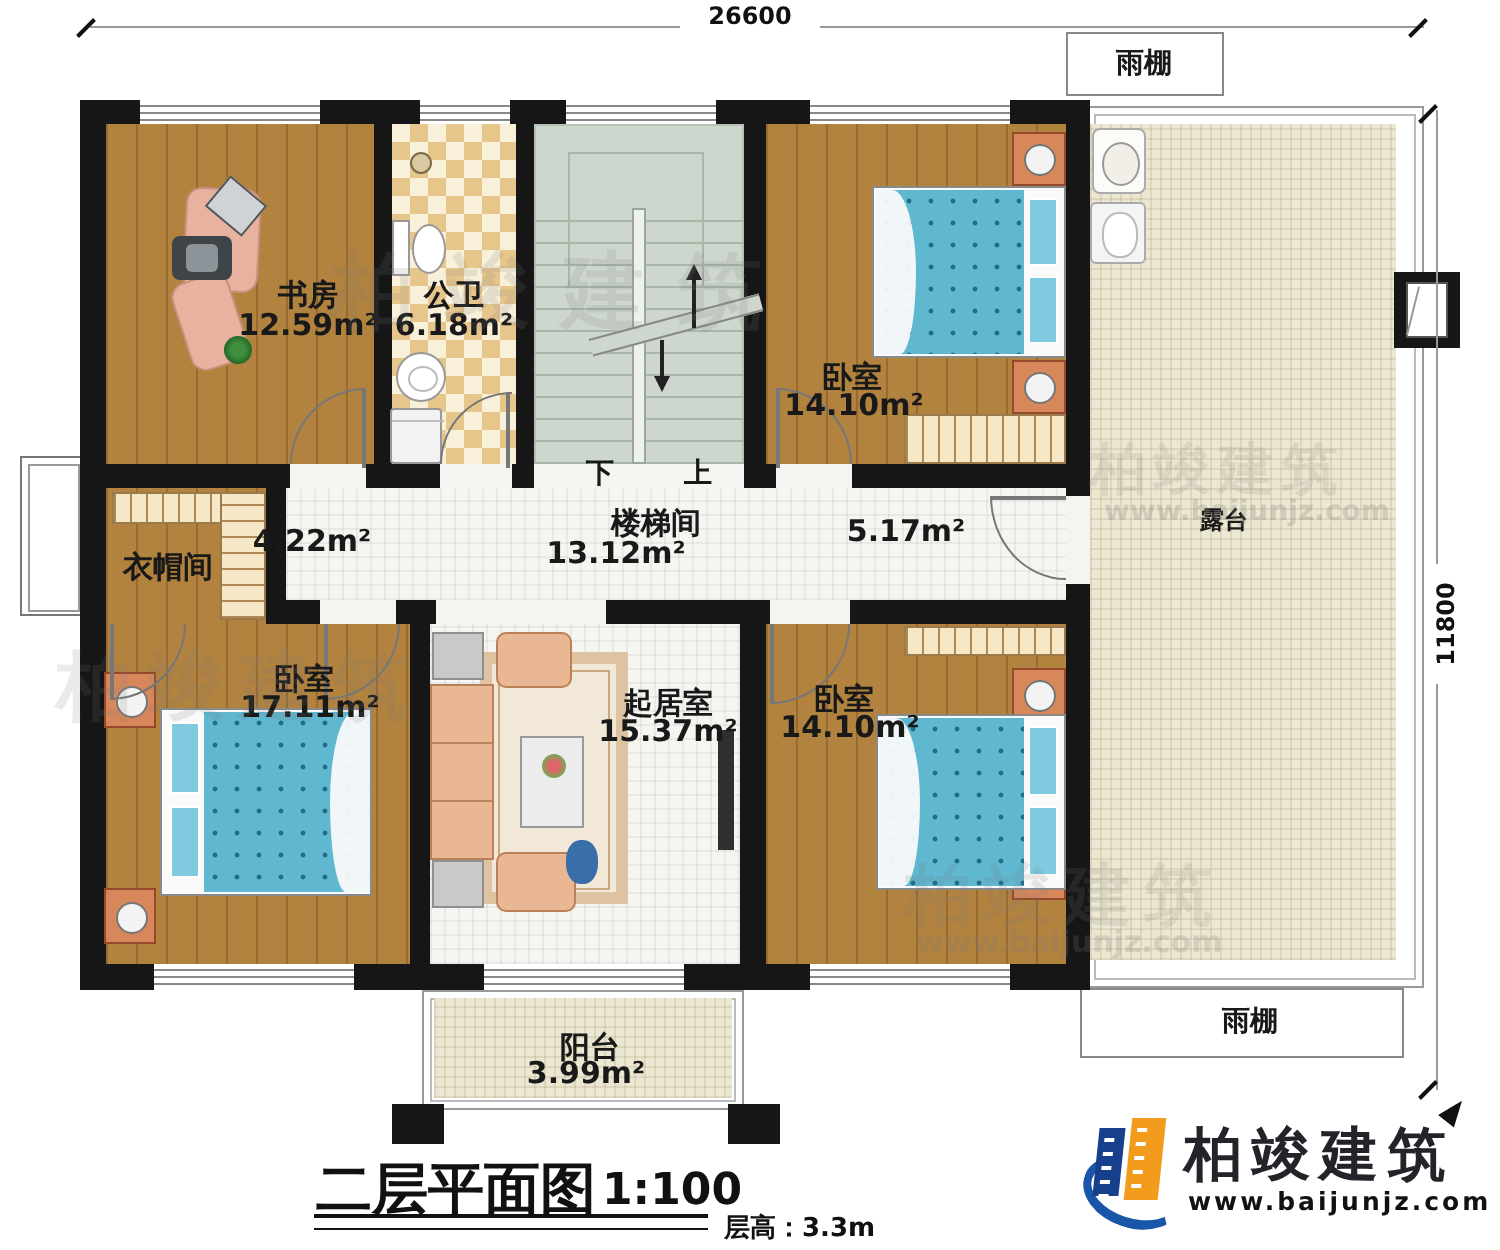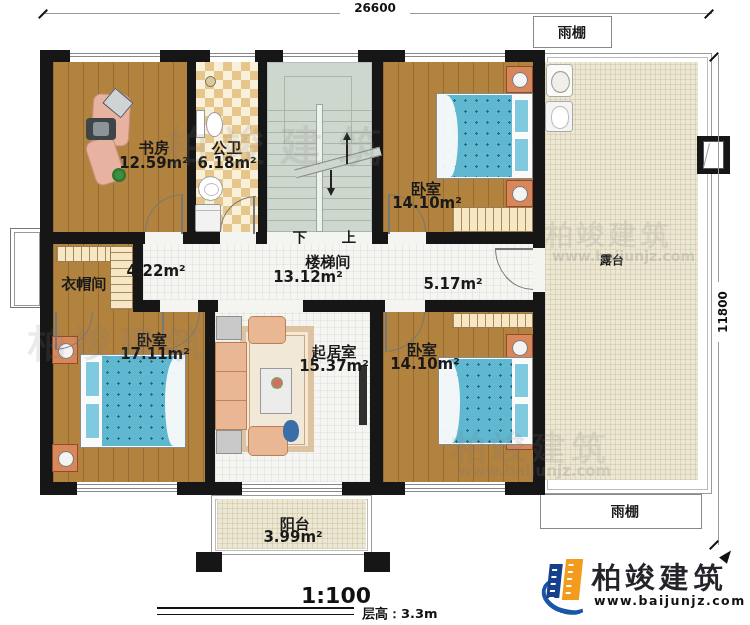--- a/index.html
+++ b/index.html
@@ -223,40 +223,41 @@
   <div class="abs canopy" style="left:540px;top:494px;width:162px;height:35px"></div>
   <div class="lab nm" style="left:625px;top:511px;font-size:14px">雨棚</div>
 
   <div class="lab nm" style="left:154px;top:148px">书房</div>
   <div class="lab ar" style="left:154px;top:163px">12.59m²</div>
   <div class="lab nm" style="left:227px;top:148px">公卫</div>
   <div class="lab ar" style="left:227px;top:163px">6.18m²</div>
   <div class="lab nm" style="left:328px;top:262px">楼梯间</div>
   <div class="lab ar" style="left:308px;top:277px">13.12m²</div>
   <div class="lab ar" style="left:156px;top:271px">4.22m²</div>
-  <div class="lab ar" style="left:453px;top:284px">5.17m²</div>
+  <div class="lab ar" style="left:453px;top:266px">5.17m²</div>
   <div class="lab nm" style="left:426px;top:189px">卧室</div>
   <div class="lab ar" style="left:427px;top:203px">14.10m²</div>
   <div class="lab nm" style="left:152px;top:340px">卧室</div>
   <div class="lab ar" style="left:155px;top:354px">17.11m²</div>
   <div class="lab nm" style="left:422px;top:350px">卧室</div>
   <div class="lab ar" style="left:425px;top:364px">14.10m²</div>
   <div class="lab nm" style="left:334px;top:352px">起居室</div>
   <div class="lab ar" style="left:334px;top:366px">15.37m²</div>
   <div class="lab nm" style="left:84px;top:284px">衣帽间</div>
   <div class="lab nm" style="left:295px;top:524px">阳台</div>
   <div class="lab ar" style="left:293px;top:537px">3.99m²</div>
 
   <div class="wm" style="left:165px;top:118px;font-size:42px;letter-spacing:16px">柏竣建筑</div>
   <div class="wm" style="left:28px;top:318px;font-size:38px;letter-spacing:8px">柏竣建筑</div>
   <div class="wm" style="left:545px;top:216px;font-size:28px;letter-spacing:4px">柏竣建筑</div>
   <div class="wm" style="left:552px;top:248px;font-size:14px;color:rgba(125,125,125,.25)">www.baijunjz.com</div>
   <div class="wm" style="left:452px;top:425px;font-size:34px;letter-spacing:6px">柏竣建筑</div>
   <div class="wm" style="left:458px;top:462px;font-size:15px;color:rgba(125,125,125,.22)">www.baijunjz.com</div>
 
+  <div class="tb" style="left:158px;top:576px;font-size:28px">二层平面图</div>
   <div class="tb" style="left:301px;top:583px;font-size:22px">1:100</div>
   <div class="abs" style="left:157px;top:607px;width:197px;height:8px;border-top:2.5px solid #111;border-bottom:1.5px solid #111;z-index:40"></div>
   <div class="tb" style="left:362px;top:605px;font-size:13px">层高：3.3m</div>
 
   <div class="abs" style="left:541px;top:556px;width:48px;height:54px;z-index:40">
     <div style="position:absolute;left:0;top:22px;width:44px;height:28px;border:3px solid transparent;border-bottom:5px solid #1a56a8;border-left:4px solid #1a56a8;border-radius:50%;transform:rotate(18deg)"></div>
     <div style="position:absolute;left:7px;top:8px;width:13px;height:34px;background:#17408c;transform:skewX(-6deg);background-image:repeating-linear-gradient(to bottom,transparent 0 5px,#fff 5px 7px);background-size:5px 100%;background-repeat:no-repeat;background-position:3px 0"></div>
     <div style="position:absolute;left:23px;top:3px;width:17px;height:41px;background:#f29b1d;transform:skewX(-6deg)"></div>
     <div style="position:absolute;left:26px;top:8px;width:5px;height:32px;background-image:repeating-linear-gradient(to bottom,#fff 0 2px,transparent 2px 7px);transform:skewX(-6deg)"></div>
   </div>

